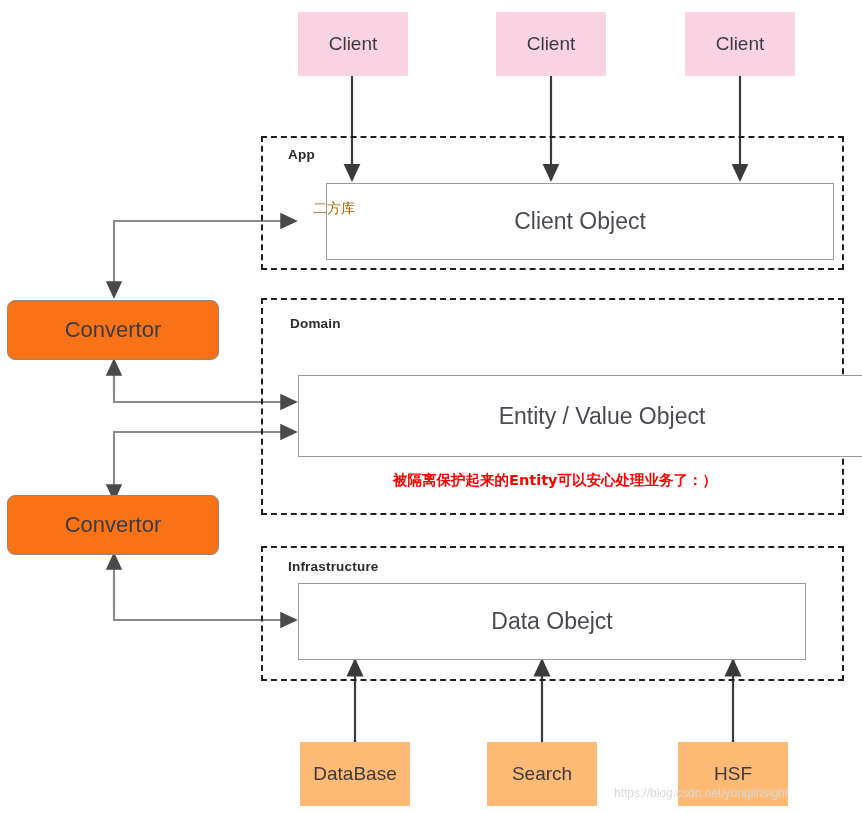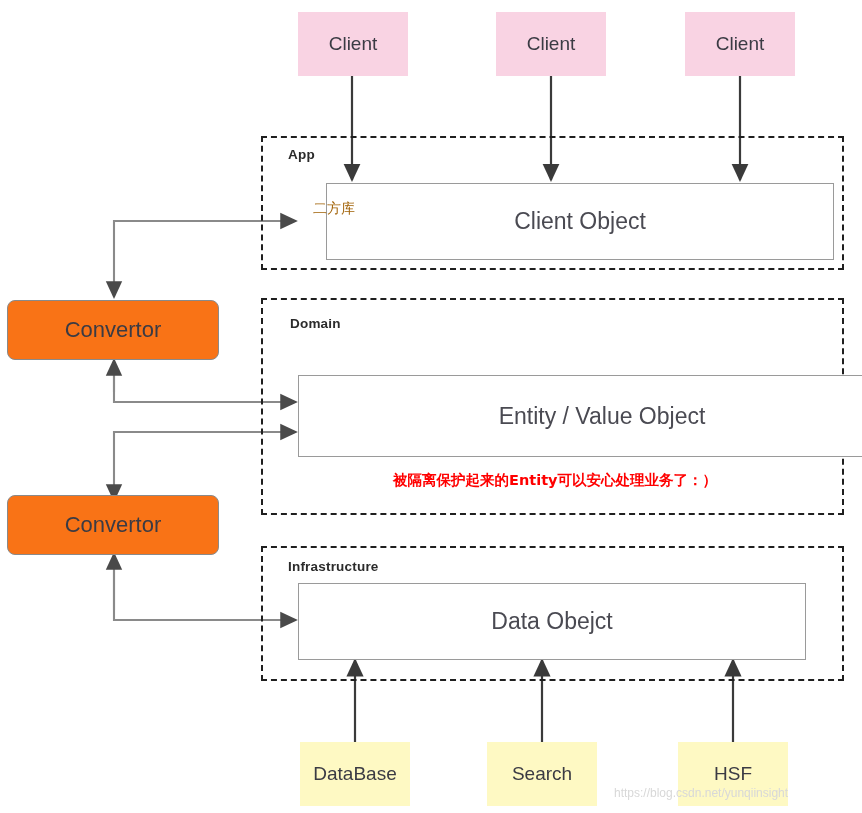--- a/index.html
+++ b/index.html
@@ -10,21 +10,21 @@
   }
   #canvas{position:absolute;left:0;top:0;width:862px;height:813px;}
   .node{position:absolute;box-sizing:border-box;display:flex;align-items:center;justify-content:center;text-align:center;}
 
   
   .client-box{
     background:#f9d3e3;color:#3b3b44;font-size:19px;border:none;
   }
   
   .source-box{
-    background:#fef9c3;color:#3b3b44;font-size:19px;border:none;
+    background:#fdba74;color:#3b3b44;font-size:19px;border:none;
   }
   
   .convertor-box{
     background:#f97316;border:1.4px solid #8a8a8a;border-radius:8px;
     color:#3b3b44;font-size:22px;
   }
   
   .layer-box{
     background:#ffffff;border:1.4px solid #9a9a9a;color:#4a4a52;font-size:23px;
   }

